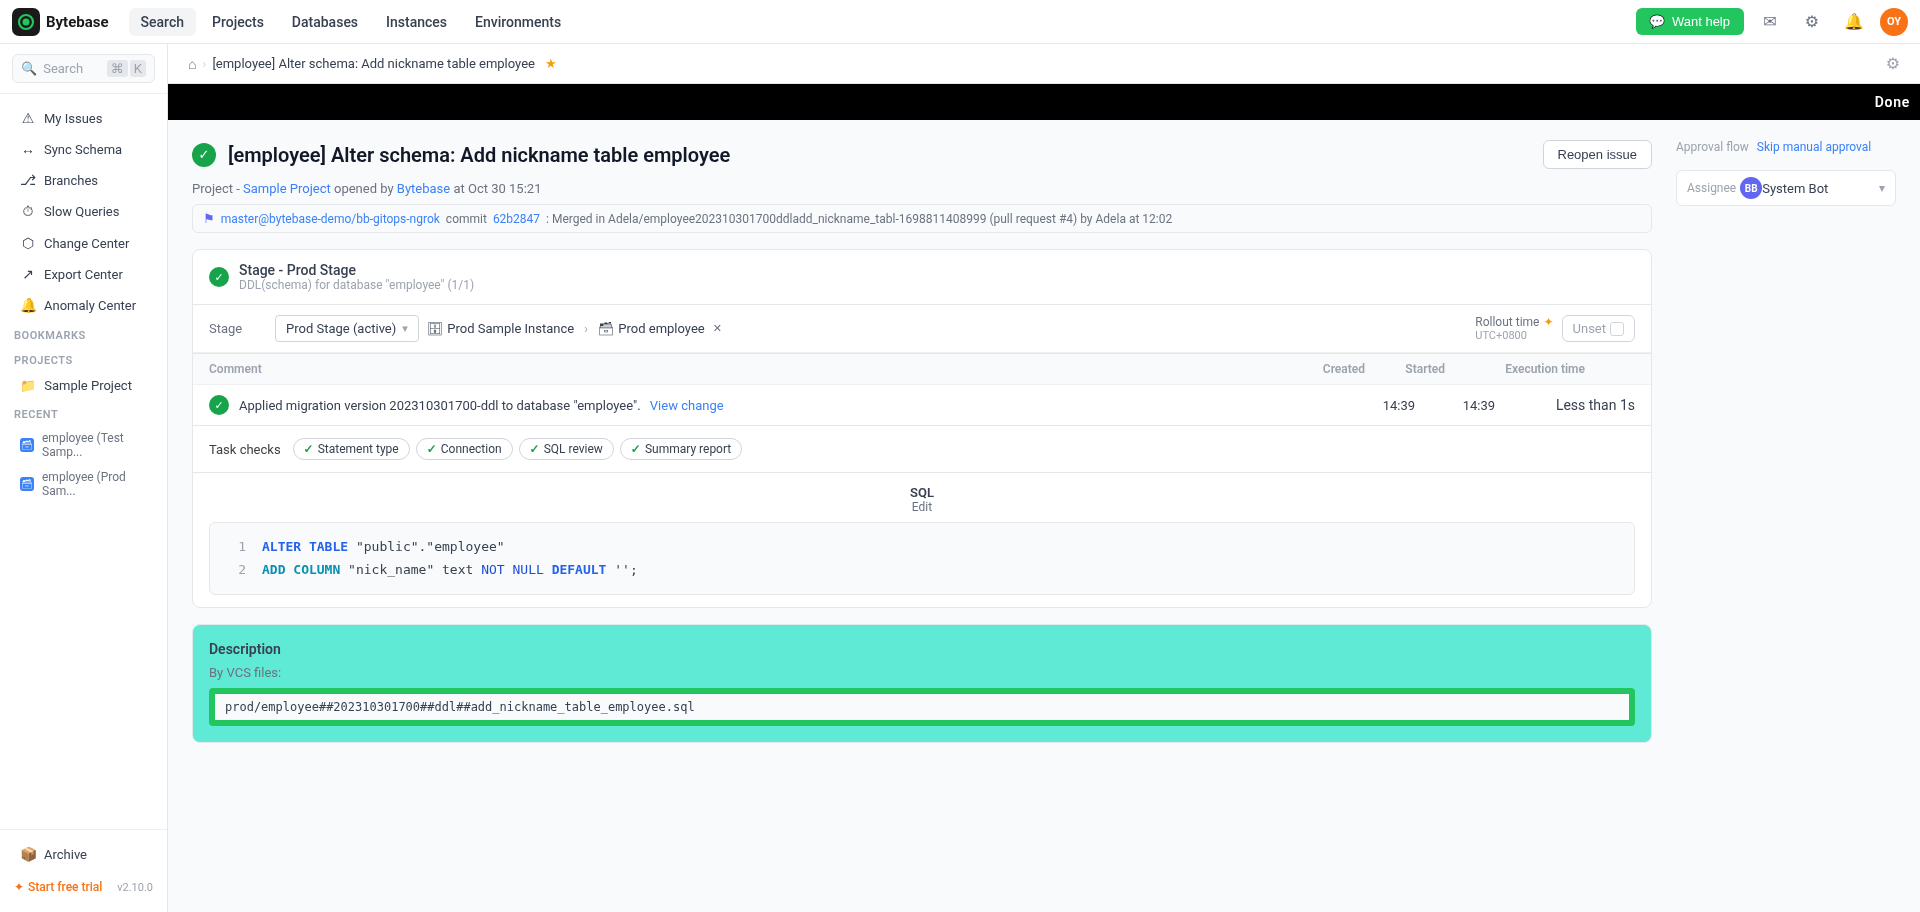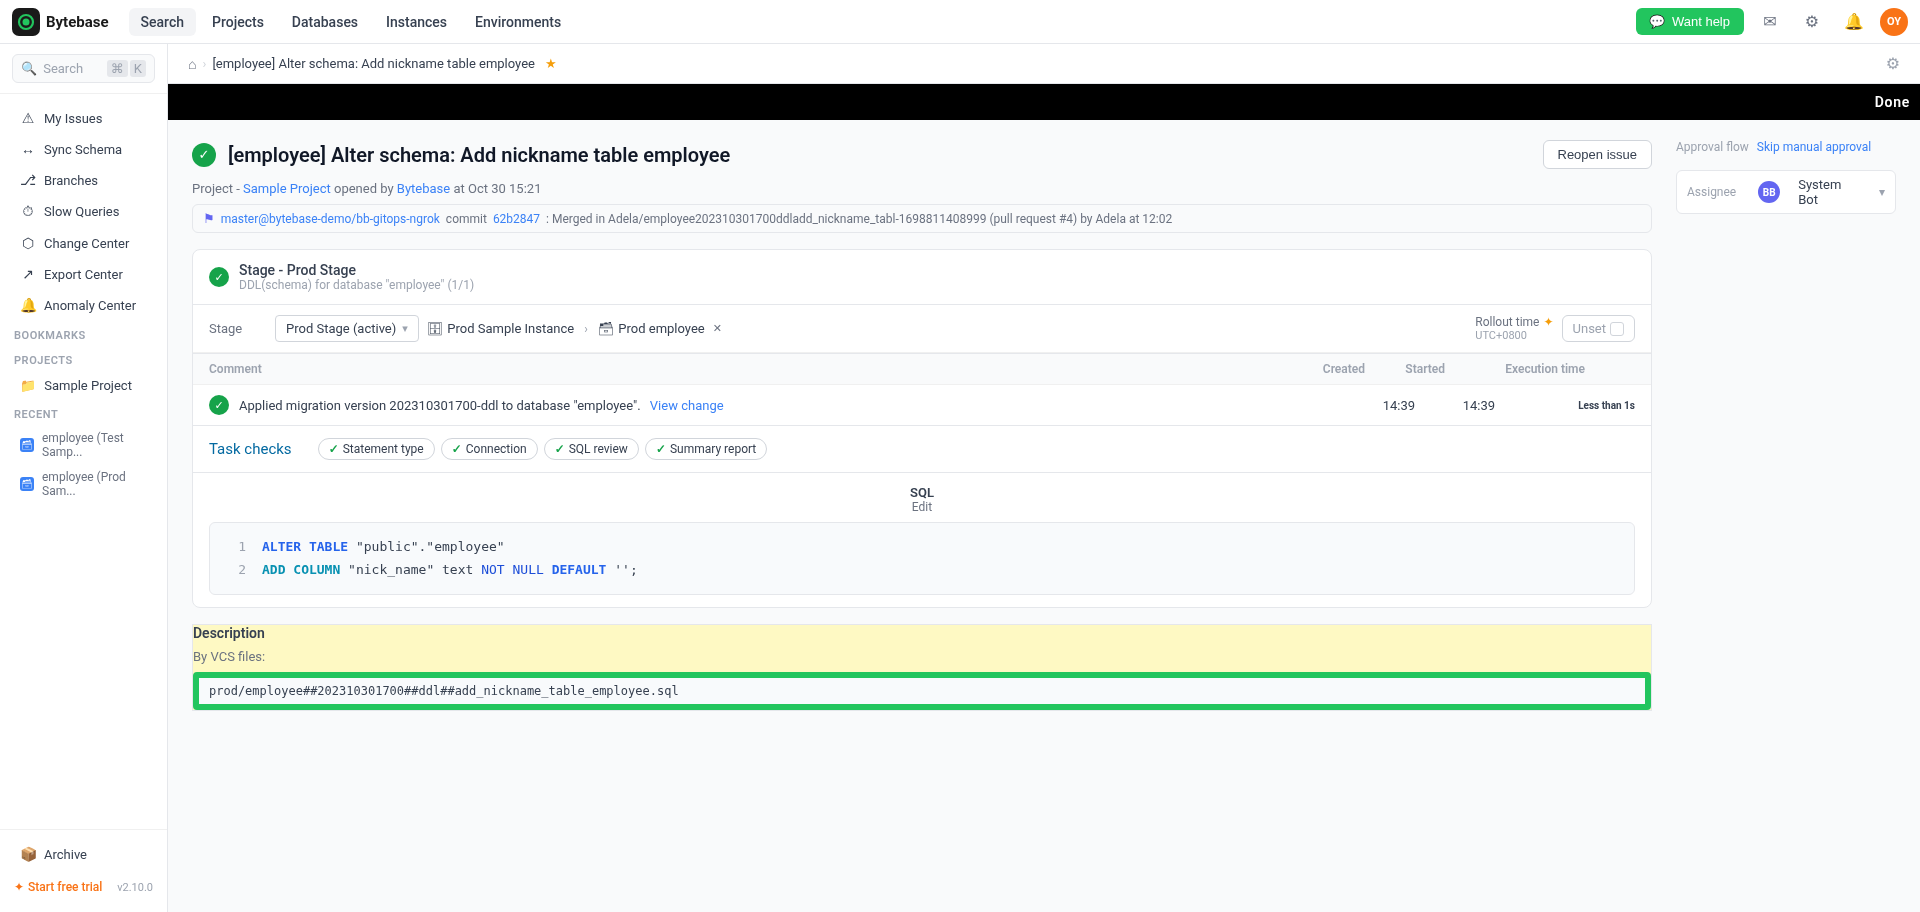--- a/index.html
+++ b/index.html
@@ -66,21 +66,21 @@
     .commit-icon { color: #6366f1; font-size: 13px; }
     .commit-hash { color: #3b82f6; cursor: pointer; }
 
     .issue-layout { display: flex; gap: 24px; }
     .issue-main { flex: 1; min-width: 0; }
     .issue-sidebar-right { width: 220px; flex-shrink: 0; }
 
     .approval-section { margin-bottom: 12px; }
     .approval-label { font-size: 12px; color: #9ca3af; display: flex; align-items: center; gap: 8px; }
     .skip-link { color: #3b82f6; cursor: pointer; font-size: 12px; }
-    .assignee-row { display: flex; align-items: center; gap: 18px; margin-top: 16px; border: 1px solid #e5e7eb; border-radius: 6px; padding: 6px 10px; background: #fff; }
+    .assignee-row { display: flex; align-items: center; gap: 0; margin-top: 16px; border: 1px solid #e5e7eb; border-radius: 6px; padding: 6px 10px; background: #fff; }
     .assignee-avatar { width: 22px; height: 22px; border-radius: 50%; background: #6366f1; display: flex; align-items: center; justify-content: center; color: #fff; font-size: 10px; font-weight: 700; }
     .assignee-name { font-size: 13px; color: #374151; flex: 1; }
     .assignee-chevron { color: #9ca3af; font-size: 12px; }
 
     
     .stage-section { background: #fff; border: 1px solid #e5e7eb; border-radius: 8px; margin-bottom: 16px; overflow: hidden; }
     .stage-header { display: flex; align-items: center; gap: 10px; padding: 12px 16px; border-bottom: 1px solid #e5e7eb; }
     .stage-check { width: 20px; height: 20px; border-radius: 50%; background: #16a34a; display: flex; align-items: center; justify-content: center; color: #fff; font-size: 11px; flex-shrink: 0; }
     .stage-title { font-size: 14px; font-weight: 500; color: #374151; }
     .stage-subtitle { font-size: 12px; color: #9ca3af; }
@@ -106,43 +106,43 @@
     .col-created { width: 80px; text-align: right; }
     .col-started { width: 80px; text-align: right; }
     .col-exec { width: 140px; text-align: right; }
 
     .table-row { display: flex; align-items: center; padding: 10px 16px; border-top: 1px solid #f0f0f0; }
     .row-check { width: 20px; height: 20px; border-radius: 50%; background: #16a34a; display: flex; align-items: center; justify-content: center; color: #fff; font-size: 11px; margin-right: 10px; flex-shrink: 0; }
     .row-comment { flex: 1; font-size: 13px; color: #374151; }
     .view-change-link { color: #3b82f6; cursor: pointer; margin-left: 6px; }
     .row-created { width: 80px; text-align: right; font-size: 13px; color: #374151; }
     .row-started { width: 80px; text-align: right; font-size: 13px; color: #374151; }
-    .row-exec { width: 140px; text-align: right; font-size: 10px; color: #374151; font-weight: bold; }
+    .row-exec { width: 140px; text-align: right; font-size: 14px; color: #374151; }
 
     
     .task-checks-row { display: flex; align-items: center; gap: 6px; padding: 12px 16px; border-top: 1px solid #e5e7eb; flex-wrap: wrap; }
-    .task-checks-label { font-size: 15px; color: #0369a1; margin-right: 20px; }
+    .task-checks-label { font-size: 13px; color: #404040; margin-right: 6px; }
     .check-badge { display: flex; align-items: center; gap: 4px; border: 1px solid #d1d5db; border-radius: 16px; padding: 3px 10px; font-size: 12px; color: #374151; background: #fff; }
     .check-badge .tick { color: #16a34a; font-weight: 700; }
 
     
     .sql-section { padding: 12px 16px; border-top: 1px solid #e5e7eb; }
     .sql-header { display: flex; align-items: center; justify-content: space-between; margin-bottom: 8px; flex-direction: column; }
     .sql-label { font-size: 13px; font-weight: 600; color: #374151; }
     .sql-edit { font-size: 12px; color: #6b7280; cursor: pointer; }
     .sql-code { background: #f8fafc; border: 1px solid #e5e7eb; border-radius: 6px; padding: 12px 16px; font-family: 'Monaco', 'Menlo', monospace; font-size: 13px; }
     .sql-line { display: flex; gap: 16px; line-height: 1.8; }
     .line-num { color: #9ca3af; width: 20px; text-align: right; flex-shrink: 0; user-select: none; }
     .line-code { color: #374151; }
     .kw-blue { color: #2563eb; font-weight: 600; }
     .kw-cyan { color: #0891b2; font-weight: 600; }
     .kw-gray { color: #1d4ed8; }
 
     
-    .desc-section { background: #fef9c3; border: 1px solid #e5e7eb; border-radius: 0; margin-bottom: 16px; }
+    .desc-section { background: #5eead4; border: 1px solid #e5e7eb; border-radius: 8px; margin-bottom: 16px; padding: 16px; }
     .desc-title { font-size: 14px; font-weight: 600; color: #374151; margin-bottom: 8px; }
     .desc-subtitle { font-size: 13px; color: #6b7280; margin-bottom: 8px; }
     .desc-file { font-family: monospace; font-size: 12px; color: #374151; background: #f8fafc; border: 6px solid #22c55e; border-radius: 4px; padding: 6px 10px; }
 
     
     ::-webkit-scrollbar { width: 6px; height: 6px; }
     ::-webkit-scrollbar-track { background: transparent; }
     ::-webkit-scrollbar-thumb { background: #d1d5db; border-radius: 3px; }
   </style>
 </head>

